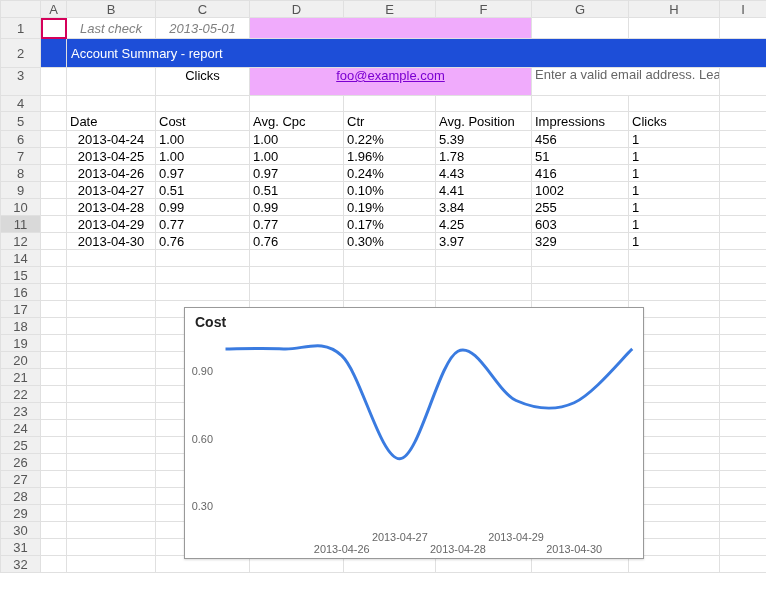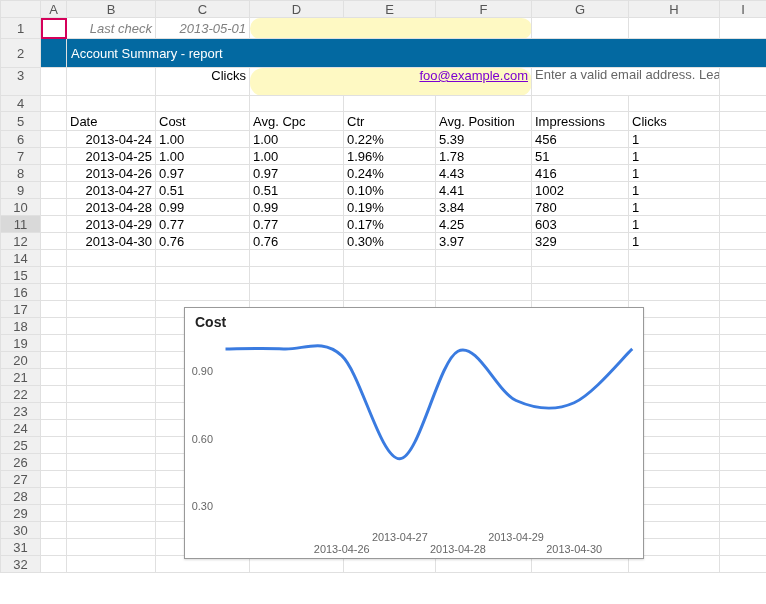--- a/index.html
+++ b/index.html
@@ -64,29 +64,29 @@
 
   
   .selCell {
     outline: 2px solid #d5005a;
     outline-offset: -2px;
   }
 
   
   .lastCheckLabel { font-style: italic; color: #808080; }
   .lastCheckDate  { font-style: italic; color: #808080; }
-  .yellowBG { background: #fef9c3; border-radius: 13px; }
-  .titleRow { background: #0369a1; color: #fff; font-size: 22px; padding-left: 4px !important; }
+  .yellowBG { background: #f0abfc; }
+  .titleRow { background: #1d4ed8; color: #fff; font-size: 22px; padding-left: 4px !important; }
   .emailLbl { font-weight: normal; }
   .emailVal a { color: #7b00d1; text-decoration: underline; }
   .emailHint { font-size: 10px; color:#666; white-space: normal; line-height:1.1; }
 
   .hdr { font-weight: normal; text-align: left; }
   .num { }
-  .txt { text-align: right; }
+  .txt { text-align: center; }
 
   
   .chartBox {
     position: absolute;
     left: 184px;
     top: 307px;
     width: 460px;
     height: 252px;
     background: #fff;
     border: 1px solid #999;
@@ -234,21 +234,21 @@
         <td></td>
       </tr>
       <tr class="rDefault">
         <th class="rowH">10</th>
         <td></td>
         <td class="txt">2013-04-28</td>
         <td class="num">0.99</td>
         <td class="num">0.99</td>
         <td class="num">0.19%</td>
         <td class="num">3.84</td>
-        <td class="num">780</td>
+        <td class="num">255</td>
         <td class="num">1</td>
         <td></td>
       </tr>
       <tr class="rDefault">
         <th class="rowH sel">11</th>
         <td></td>
         <td class="txt">2013-04-29</td>
         <td class="num">0.77</td>
         <td class="num">0.77</td>
         <td class="num">0.17%</td>

